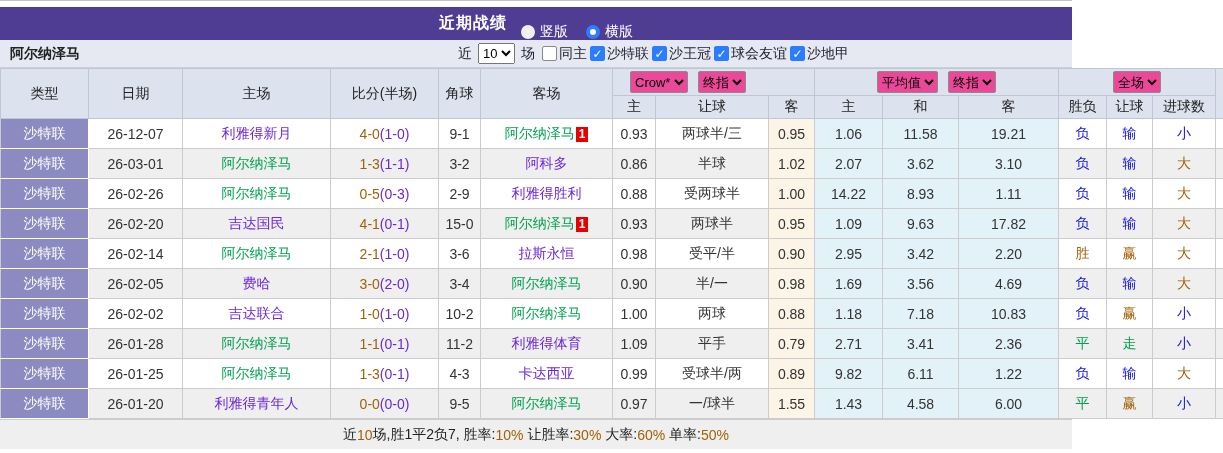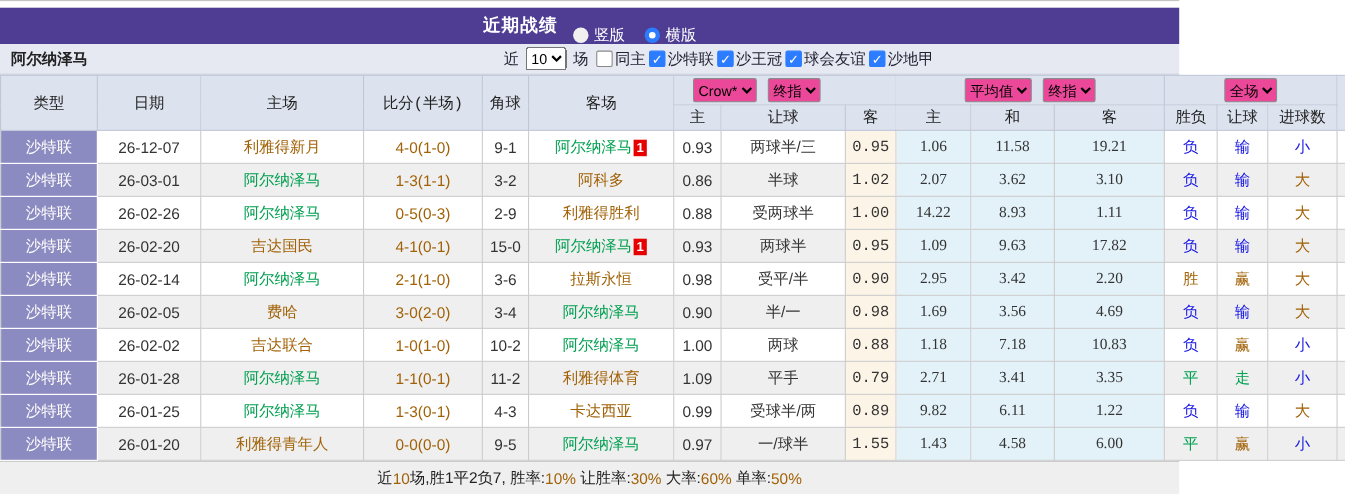--- a/index.html
+++ b/index.html
@@ -24,33 +24,33 @@
   .cb { width:15px; height:15px; display:inline-block; border:1px solid #8a8a8a; background:#fff; border-radius:2px; vertical-align:middle; }
   .cb.checked { background:#2b7cff; border-color:#2b7cff; color:#fff; font-size:12px; line-height:15px; text-align:center; font-weight:bold; }
   .cb-label { display:flex; align-items:center; gap:2px; cursor:pointer; }
 
   
   table { border-collapse:collapse; table-layout:fixed; width:1223px; font-size:14px; }
   th, td { border:1px solid #ccc; text-align:center; overflow:hidden; white-space:nowrap; }
   thead th { background:#dce2ee; border-color:#bfc6d6; font-weight:normal; color:#222; }
   .hrow1 th { height:27px; }
   .hrow2 th { height:23px; }
-  thead th.span2 { height:50px;font-family:Liberation Mono, monospace; }
+  thead th.span2 { height:50px; }
   .grp-left { text-align:left; padding-left:14px; }
   thead select { font-size:13px; height:22px; background:#ec4899; border:1px solid #8b8b8b; border-radius:2px; margin:0 3px; }
 
   tbody td { height:30px; color:#333; background:#fff; }
   tbody tr:nth-child(even) td { background:#efefef; }
   tbody td.c-league { background:#8c8bc1 !important; color:#fff; border-color:#fff #fff #fff #ccc; }
-  tbody td.col-cream { background:#fcf4e6 !important;font-family:Liberation Mono, monospace; }
-  tbody td.col-blue { background:#e3f1f9 !important;font-family:Liberation Serif, serif; }
+  tbody td.col-cream { background:#fcf4e6 !important; }
+  tbody td.col-blue { background:#e3f1f9 !important; }
   .c-red { color:#a16207; }
   .c-blue { color:#1414e6; }
   .c-green { color:#00a050; }
-  .c-dark { color:#a16207; }
+  .c-dark { color:#6d28d9; }
   .badge { display:inline-block; background:#e60000; color:#fff; font-size:12px; line-height:15px; padding:0 3px; margin-left:1px; font-weight:bold; }
 
   
   .summary { height:30px; background:#efefef; border-top:1px solid #ccc; display:flex; align-items:center; justify-content:center; font-size:14px; color:#222; }
   .summary span { white-space:pre; }
 </style>
 </head>
 <body>
 
 <div class="page">
@@ -286,21 +286,21 @@
           <td>26-01-28</td>
           <td><span class="c-green">阿尔纳泽马</span></td>
           <td><span class="c-red">1-1</span><span class="c-dark">(0-1)</span></td>
           <td>11-2</td>
           <td><span class="c-dark">利雅得体育</span></td>
           <td>1.09</td>
           <td>平手</td>
           <td class="col-cream">0.79</td>
           <td class="col-blue">2.71</td>
           <td class="col-blue">3.41</td>
-          <td class="col-blue">3.35</td>
+          <td class="col-blue">2.36</td>
           <td class="c-green">平</td>
           <td class="c-green">走</td>
           <td class="c-blue">小</td>
           <td></td>
         </tr>
         <tr>
           <td class="c-league">沙特联</td>
           <td>26-01-25</td>
           <td><span class="c-green">阿尔纳泽马</span></td>
           <td><span class="c-red">1-3</span><span class="c-dark">(0-1)</span></td>

